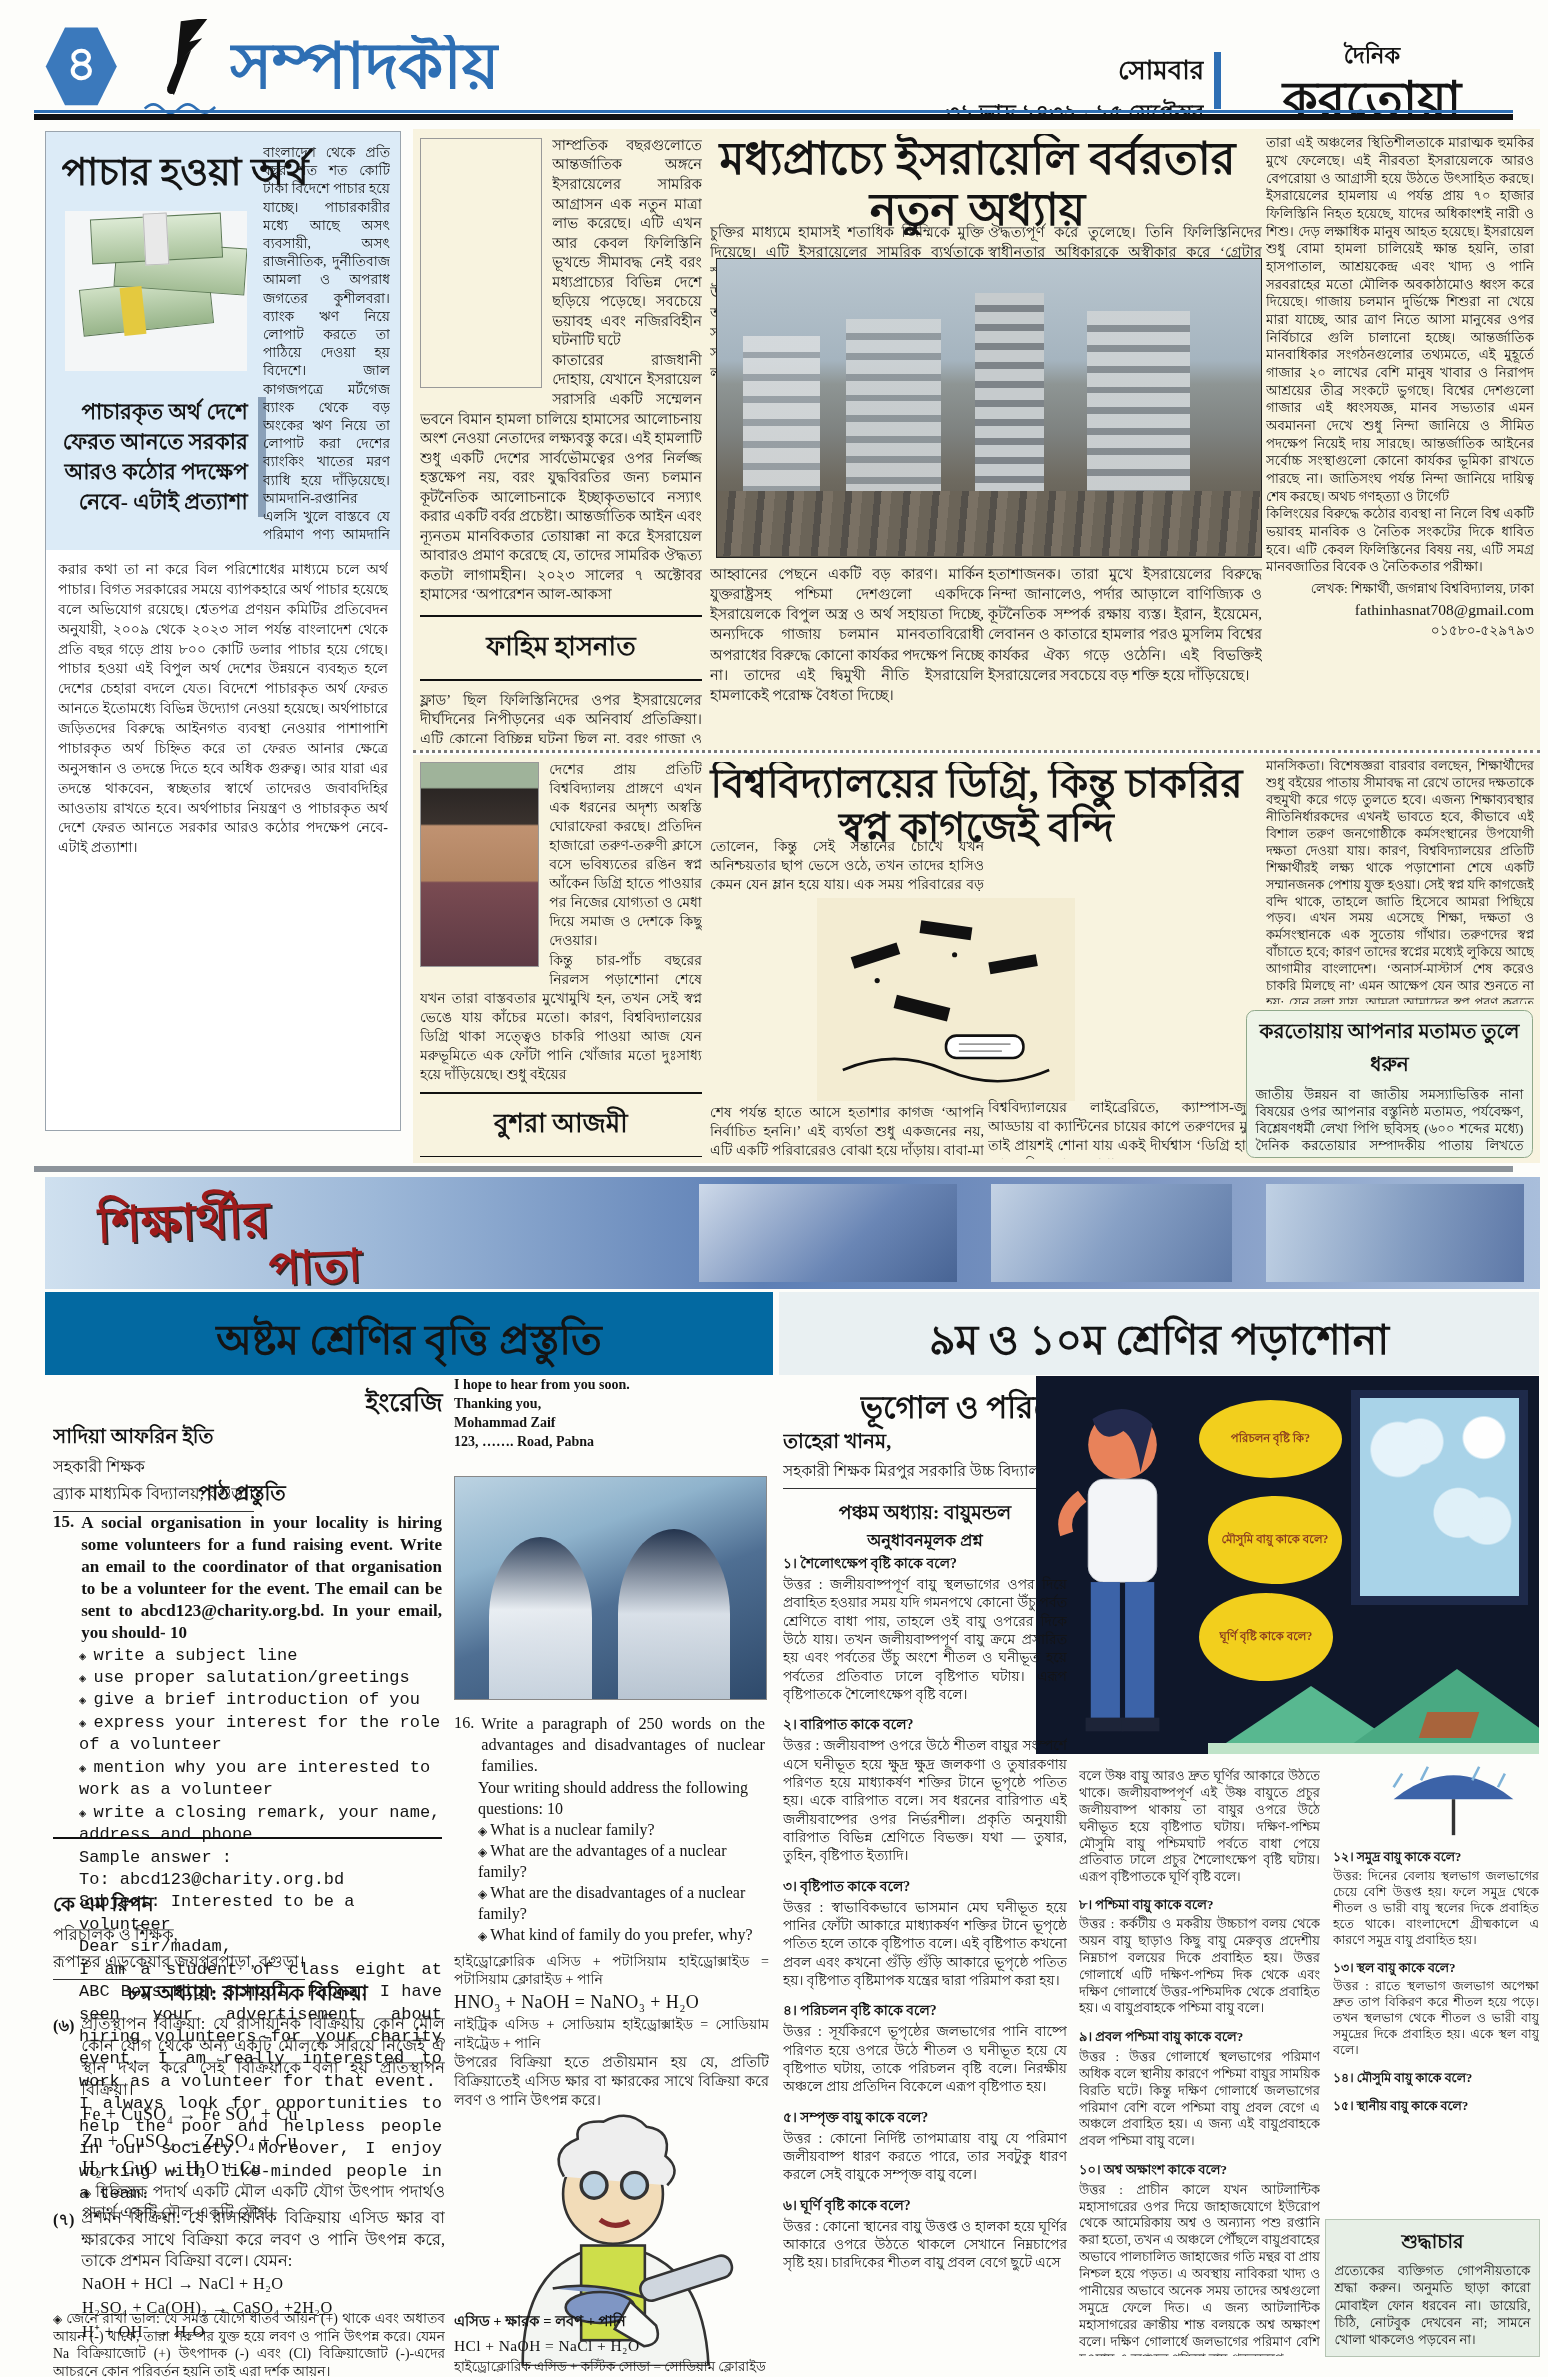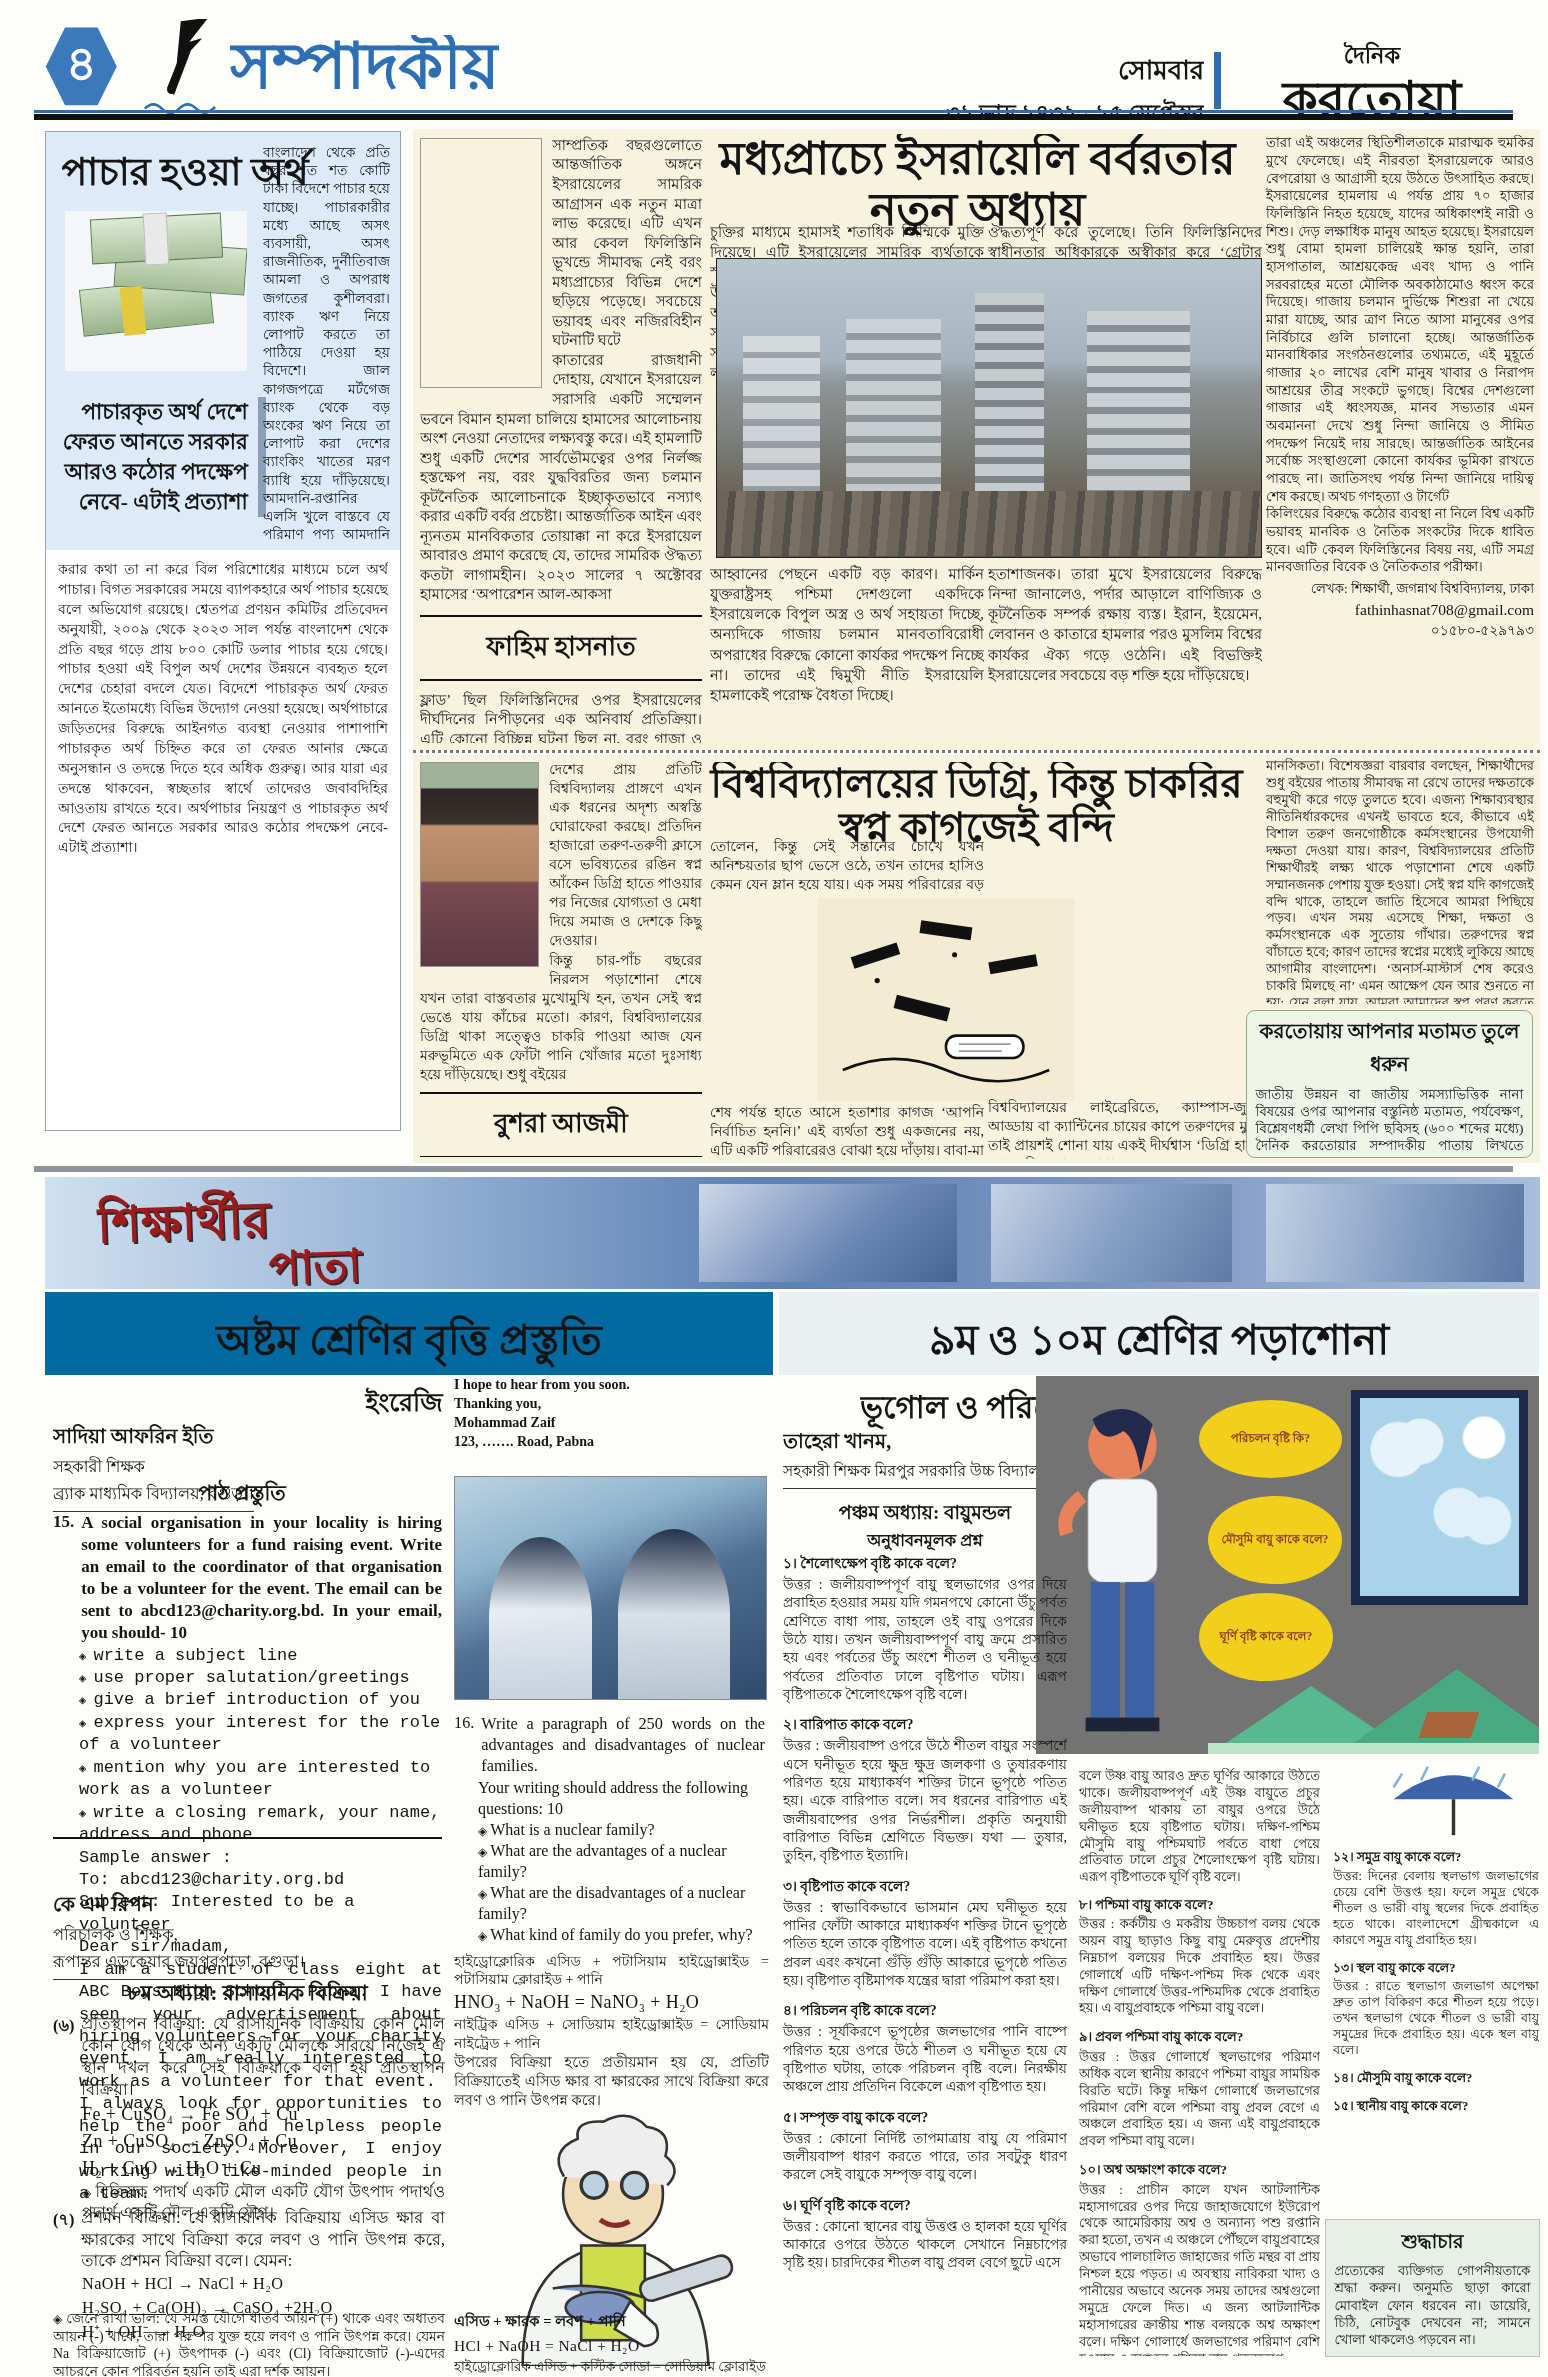--- a/index.html
+++ b/index.html
@@ -295,21 +295,21 @@
   </div>
 
   <div class="abs b" style="left:860px;top:1383px;width:344px;font-size:31px;">ভূগোল ও পরিবেশ</div>
   <div class="abs" style="left:783px;top:1426px;width:378px;">
     <div class="b" style="font-size:20px;">তাহেরা খানম,</div>
     <div class="teacher-u" style="font-size:15.5px;">সহকারী শিক্ষক মিরপুর সরকারি উচ্চ বিদ্যালয় মিরপুর, ঢাকা</div>
   </div>
   <div class="abs c b" style="left:783px;top:1498px;width:284px;font-size:19px;">পঞ্চম অধ্যায়: বায়ুমন্ডল</div>
   <div class="abs c b" style="left:783px;top:1528px;width:284px;font-size:16.3px;">অনুধাবনমূলক প্রশ্ন</div>
 
-  <div class="abs" style="left:1036px;top:1376px;width:503px;height:378px;background:#737373;">
+  <div class="abs" style="left:1036px;top:1376px;width:503px;height:378px;background:#0f172a;">
     <svg class="abs" style="left:5.2px;top:17px" width="163" height="361" viewBox="0 0 190 420">
       <circle cx="95" cy="60" r="40" fill="#e8825a"></circle>
       <path d="M60 30 q40 -26 70 6 l-14 56 q-6 -40 -20 -48 q-26 18 -36 -14z" fill="#232a4d"></path>
       <rect x="55" y="100" width="80" height="120" rx="18" fill="#f3f5f8" stroke="#d0d4da"></rect>
       <path d="M48 120 q-26 20 -18 44" stroke="#e8825a" stroke-width="16" fill="none"></path>
       <rect x="58" y="220" width="34" height="160" fill="#3c63a8"></rect>
       <rect x="98" y="220" width="34" height="160" fill="#3c63a8"></rect>
       <rect x="52" y="378" width="44" height="16" fill="#1d2438"></rect>
       <rect x="94" y="378" width="44" height="16" fill="#1d2438"></rect>
     </svg>

